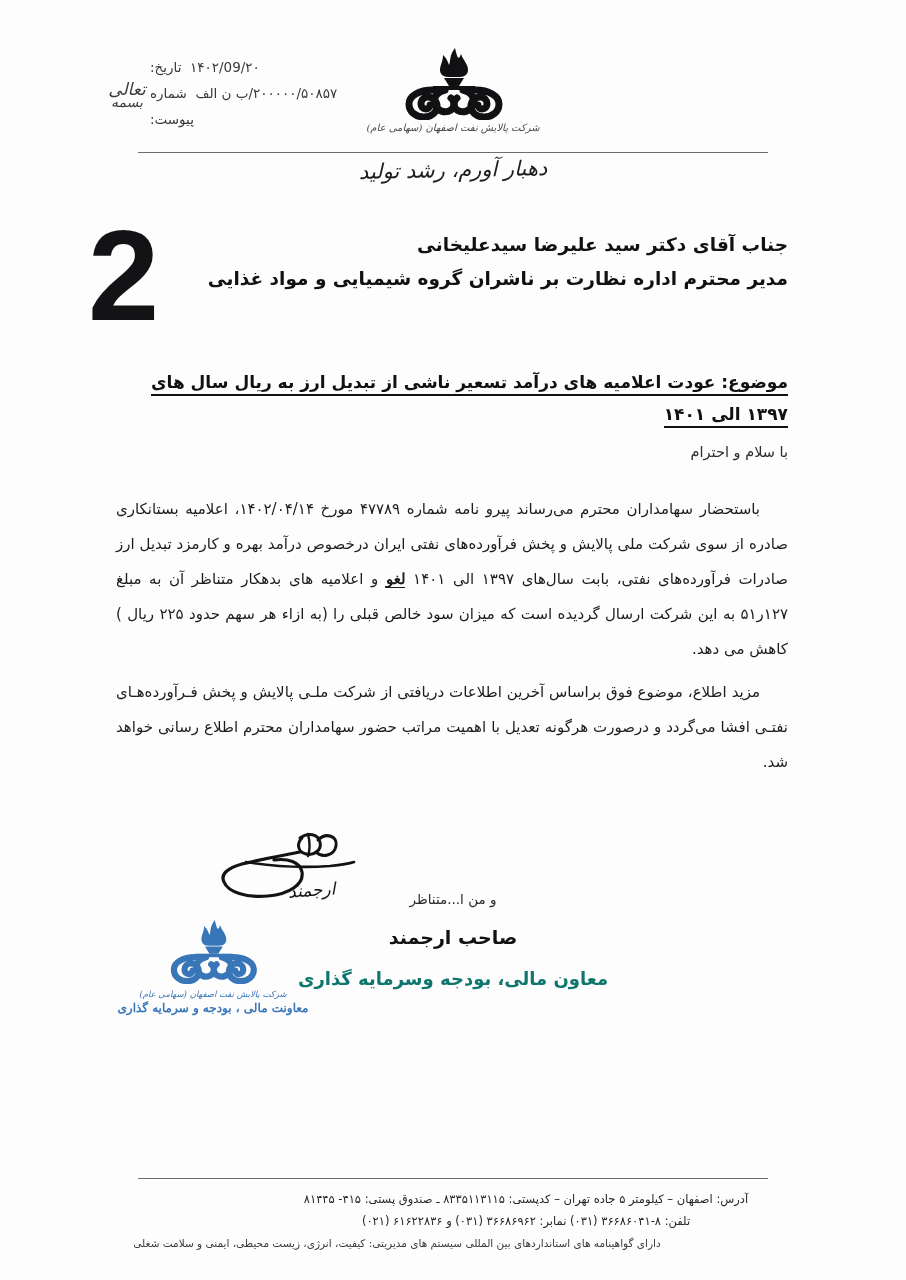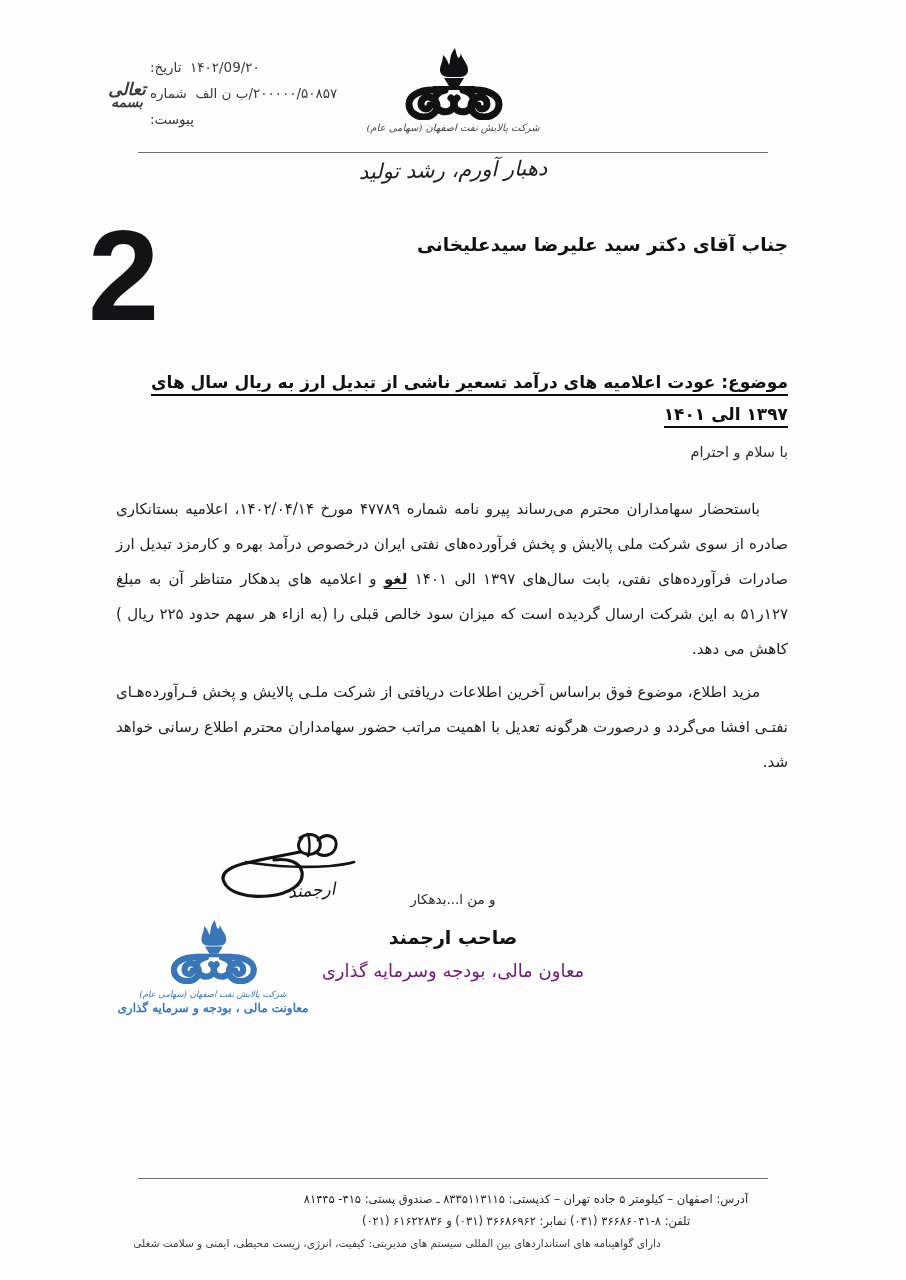--- a/index.html
+++ b/index.html
@@ -67,21 +67,20 @@
     opacity: 0.92;
   }
   .basmala {
     position: absolute;
     top: 34px;
     left: 72px;
     width: 110px;
     text-align: center;
     font-family: "DejaVu Serif", serif;
     color: #3c3c40;
-    font-weight: bold;
   }
   .basmala-top {
     font-size: 17px;
     line-height: 18px;
     font-style: italic;
   }
   .basmala-bottom {
     font-size: 14px;
     line-height: 15px;
     font-style: italic;
@@ -185,20 +184,21 @@
     line-height: 35px;
     color: #1c1c20;
     text-align: justify;
     text-justify: inter-word;
     margin: 0 0 8px 0;
     text-indent: 28px;
   }
   .para .u {
     font-weight: 700;
     border-bottom: 1.6px solid #1c1c20;
+    font-family: Liberation Serif, serif;
   }
 
   
   .closing {
     position: absolute;
     top: 888px;
     left: 0;
     width: 906px;
     text-align: center;
     direction: rtl;
@@ -209,24 +209,24 @@
     line-height: 22px;
   }
   .signer-name {
     margin-top: 12px;
     font-size: 19px;
     font-weight: 700;
     color: #111114;
     line-height: 30px;
   }
   .signer-title {
-    margin-top: 4px;
+    margin-top: 12px;
     font-size: 18px;
-    font-weight: 400;
-    color: #701a75;
+    font-weight: 700;
+    color: #0f766e;
     line-height: 30px;
   }
 
   
   .signature-ink {
     position: absolute;
     top: 826px;
     left: 150px;
     width: 210px;
     height: 110px;
@@ -367,20 +367,21 @@
   </div>
 
   <div class="rule rule-top"></div>
 
   <div class="handnote">دهبار آورم، رشد تولید</div>
 
   <div class="page-marker">2</div>
 
   <div class="addressee">
     <div class="addressee-line">جناب آقای دکتر سید علیرضا سیدعلیخانی</div>
+    <div class="addressee-line">مدیر محترم اداره نظارت بر ناشران گروه شیمیایی و مواد غذایی</div>
   </div>
 
   <div class="subject">
     <span class="subject-text">موضوع: عودت اعلامیه های درآمد تسعیر ناشی از تبدیل ارز به ریال سال های ۱۳۹۷ الی ۱۴۰۱</span>
   </div>
 
   <div class="salutation">با سلام و احترام</div>
 
   <div class="body">
     <p class="para"><span>باستحضار سهامداران محترم می‌رساند پیرو نامه شماره ۴۷۷۸۹ مورخ ۱۴۰۲/۰۴/۱۴، اعلامیه بستانکاری صادره از سوی شرکت ملی پالایش و پخش فرآورده‌های نفتی ایران درخصوص درآمد بهره و کارمزد تبدیل ارز صادرات فرآورده‌های نفتی، بابت سال‌های ۱۳۹۷ الی ۱۴۰۱ </span><span class="u">لغو</span><span> و اعلامیه های بدهکار متناظر آن به مبلغ ۱۲۷ر۵۱ به این شرکت ارسال گردیده است که میزان سود  خالص قبلی را (به ازاء هر سهم حدود ۲۲۵ ریال ) کاهش می دهد.</span></p>
@@ -390,21 +391,21 @@
   <svg class="signature-ink" viewBox="0 0 210 110">
     <path d="M150 12 C158 6 168 8 170 16 C172 24 164 30 156 28 C148 26 146 18 152 12" fill="none" stroke="#131316" stroke-width="3" stroke-linecap="round"></path>
     <path d="M168 14 C176 6 188 10 186 20 C184 30 172 32 166 26" fill="none" stroke="#131316" stroke-width="3" stroke-linecap="round"></path>
     <path d="M150 26 C130 30 108 34 92 38 C78 42 70 48 74 56 C78 66 96 72 118 70 C140 68 154 58 152 46 C150 36 138 32 124 34" fill="none" stroke="#131316" stroke-width="3.2" stroke-linecap="round"></path>
     <path d="M96 36 C120 40 150 42 180 40 C190 39 198 38 204 36" fill="none" stroke="#131316" stroke-width="2.6" stroke-linecap="round"></path>
     <path d="M158 8 C160 16 160 24 158 30" fill="none" stroke="#131316" stroke-width="2.4" stroke-linecap="round"></path>
   </svg>
   <div class="sig-word">ارجمند</div>
 
   <div class="closing">
-    <div class="closing-phrase">و من ا...بدهکار</div>
+    <div class="closing-phrase">و من ا...متناظر</div>
     <div class="signer-name">صاحب ارجمند</div>
     <div class="signer-title">معاون مالی، بودجه وسرمایه گذاری</div>
   </div>
 
   <div class="stamp">
     <svg width="96" height="66" viewBox="0 0 108 74">
       <path d="M56 2 C50 10 52 14 50 19 C48 13 46 11 44 9 C44 16 41 19 41 24 C41 28 44 31 49 31 L61 31 C66 31 69 28 69 24 C69 18 64 14 62 8 C60 13 59 15 56 2 Z" fill="#2f6fb5"></path>
       <path d="M45 32 L65 32 L60 40 L50 40 Z" fill="#2f6fb5"></path>
       <rect x="34" y="40" width="42" height="4" fill="#2f6fb5"></rect>
       <path d="M34 44 C20 44 10 50 10 58 C10 66 17 71 25 71 C33 71 38 66 38 60 C38 55 34 51 29 51 C25 51 22 54 22 58 C22 61 24 63 27 63 C29 63 31 61 31 59" fill="none" stroke="#2f6fb5" stroke-width="7" stroke-linecap="round"></path>

